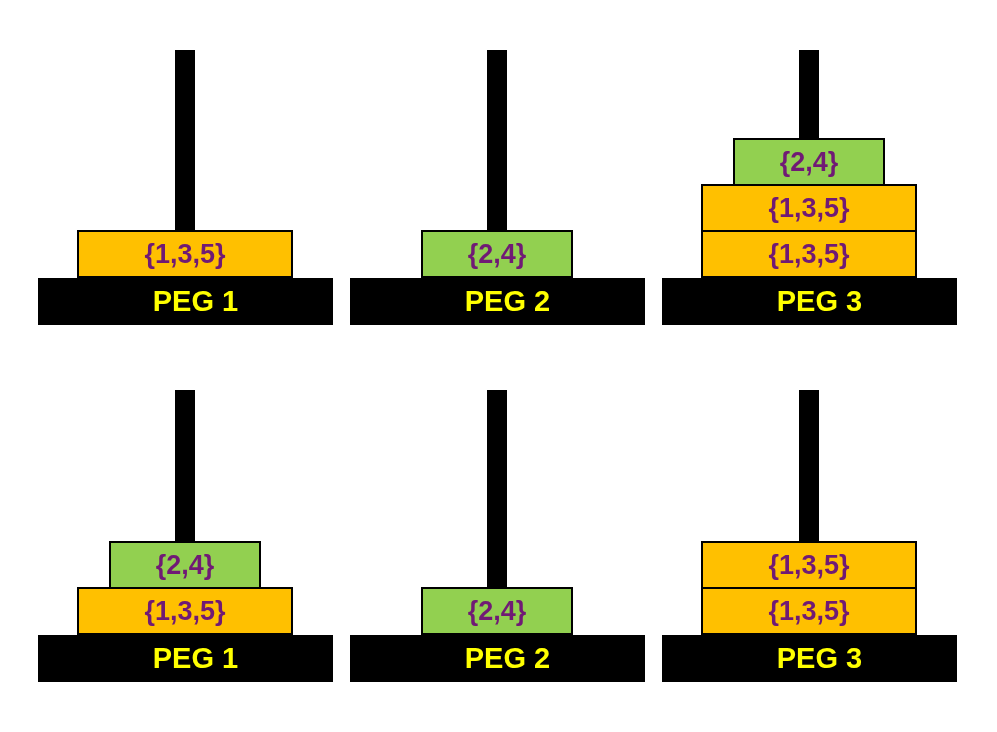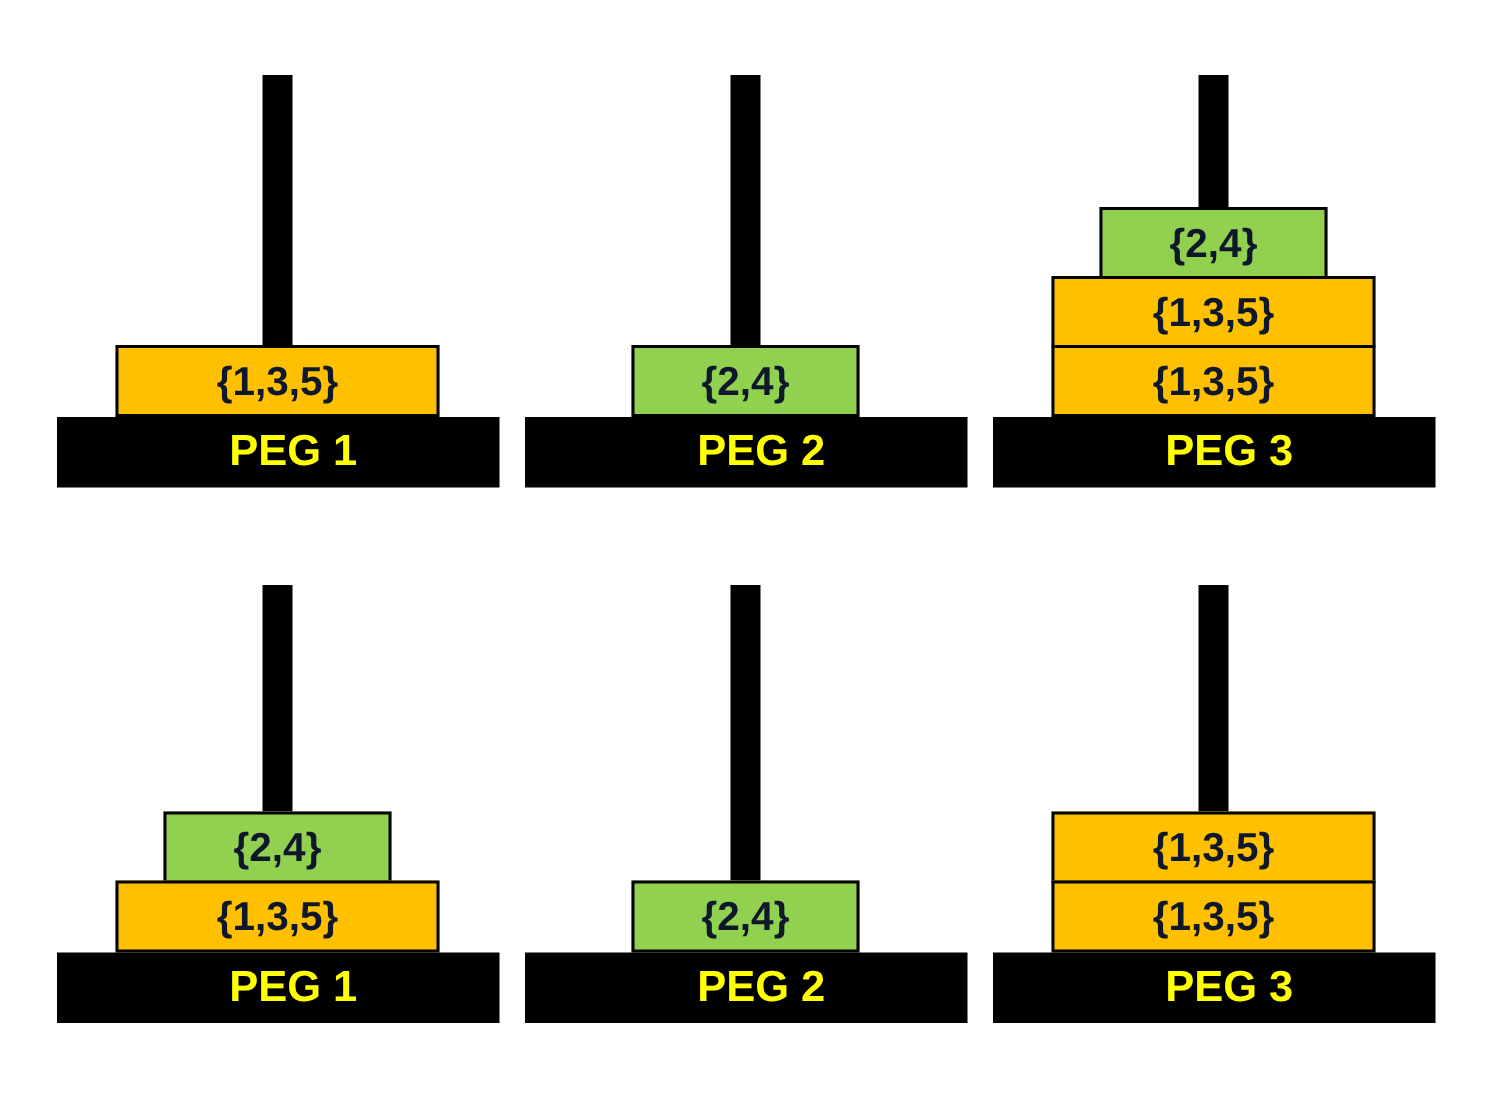--- a/index.html
+++ b/index.html
@@ -37,21 +37,21 @@
   .disk {
     height: 48px;
     flex: 0 0 auto;
     box-sizing: border-box;
     border: 2px solid #000000;
     display: flex;
     align-items: center;
     justify-content: center;
     font-weight: 700;
     font-size: 27px;
-    color: #0f172a;
+    color: #701a75;
     letter-spacing: 0px;
   }
   .disk + .disk { margin-top: -2px; }
   .disk-large { width: 216px; }
   .disk-small { width: 152px; }
   .base {
     width: 274px;
     height: 47px;
     flex: 0 0 auto;
     background: #000000;

